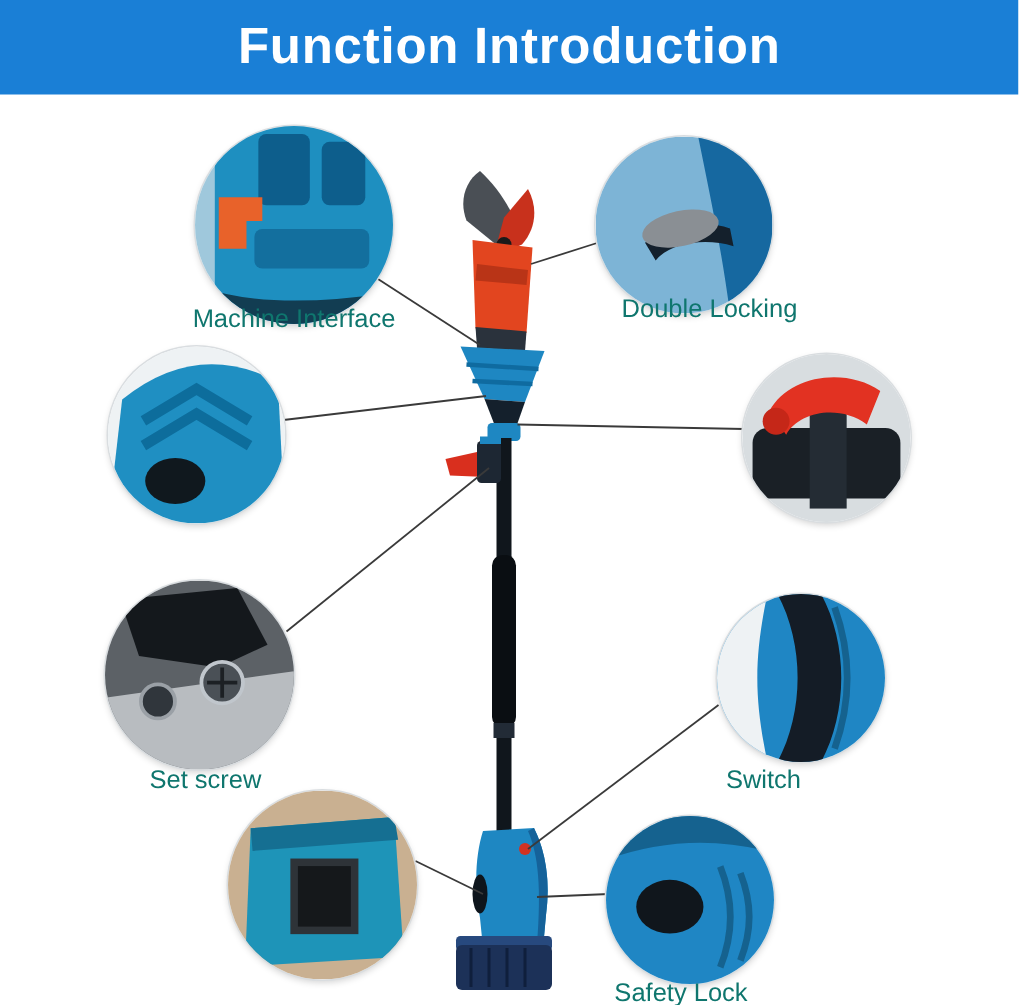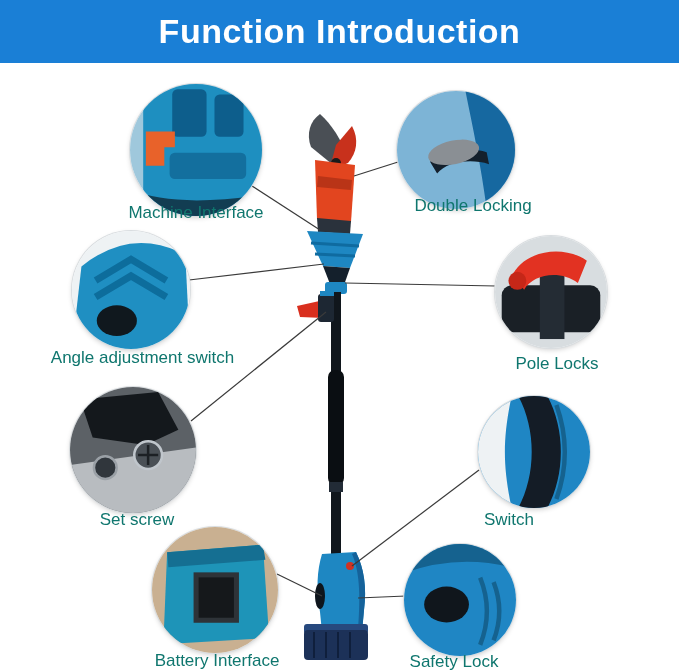--- a/index.html
+++ b/index.html
@@ -196,20 +196,17 @@
     <svg viewBox="0 0 100 100">
       <rect width="100" height="100" fill="#1f86c4"></rect>
       <path d="M0 0 L100 0 L100 22 Q 50 8 0 26 Z" fill="#15628f"></path>
       <ellipse cx="38" cy="54" rx="20" ry="16" fill="#10161c"></ellipse>
       <path d="M68 30 C 76 50, 76 70, 68 90 M80 34 C 87 52, 87 68, 80 86" stroke="#15628f" stroke-width="4" fill="none"></path>
     </svg>
   </div>
 
   <div class="callout-label" id="label-machine">Machine Interface</div>
   <div class="callout-label" id="label-double">Double Locking</div>
-  <div class="callout-label" id="label-angle">Angle adjustment switch</div>
-  <div class="callout-label" id="label-pole">Pole Locks</div>
   <div class="callout-label" id="label-setscrew">Set screw</div>
   <div class="callout-label" id="label-switch">Switch</div>
-  <div class="callout-label" id="label-battery">Battery Interface</div>
   <div class="callout-label" id="label-safety">Safety Lock</div>
 
 </div>
 
 </body></html>

